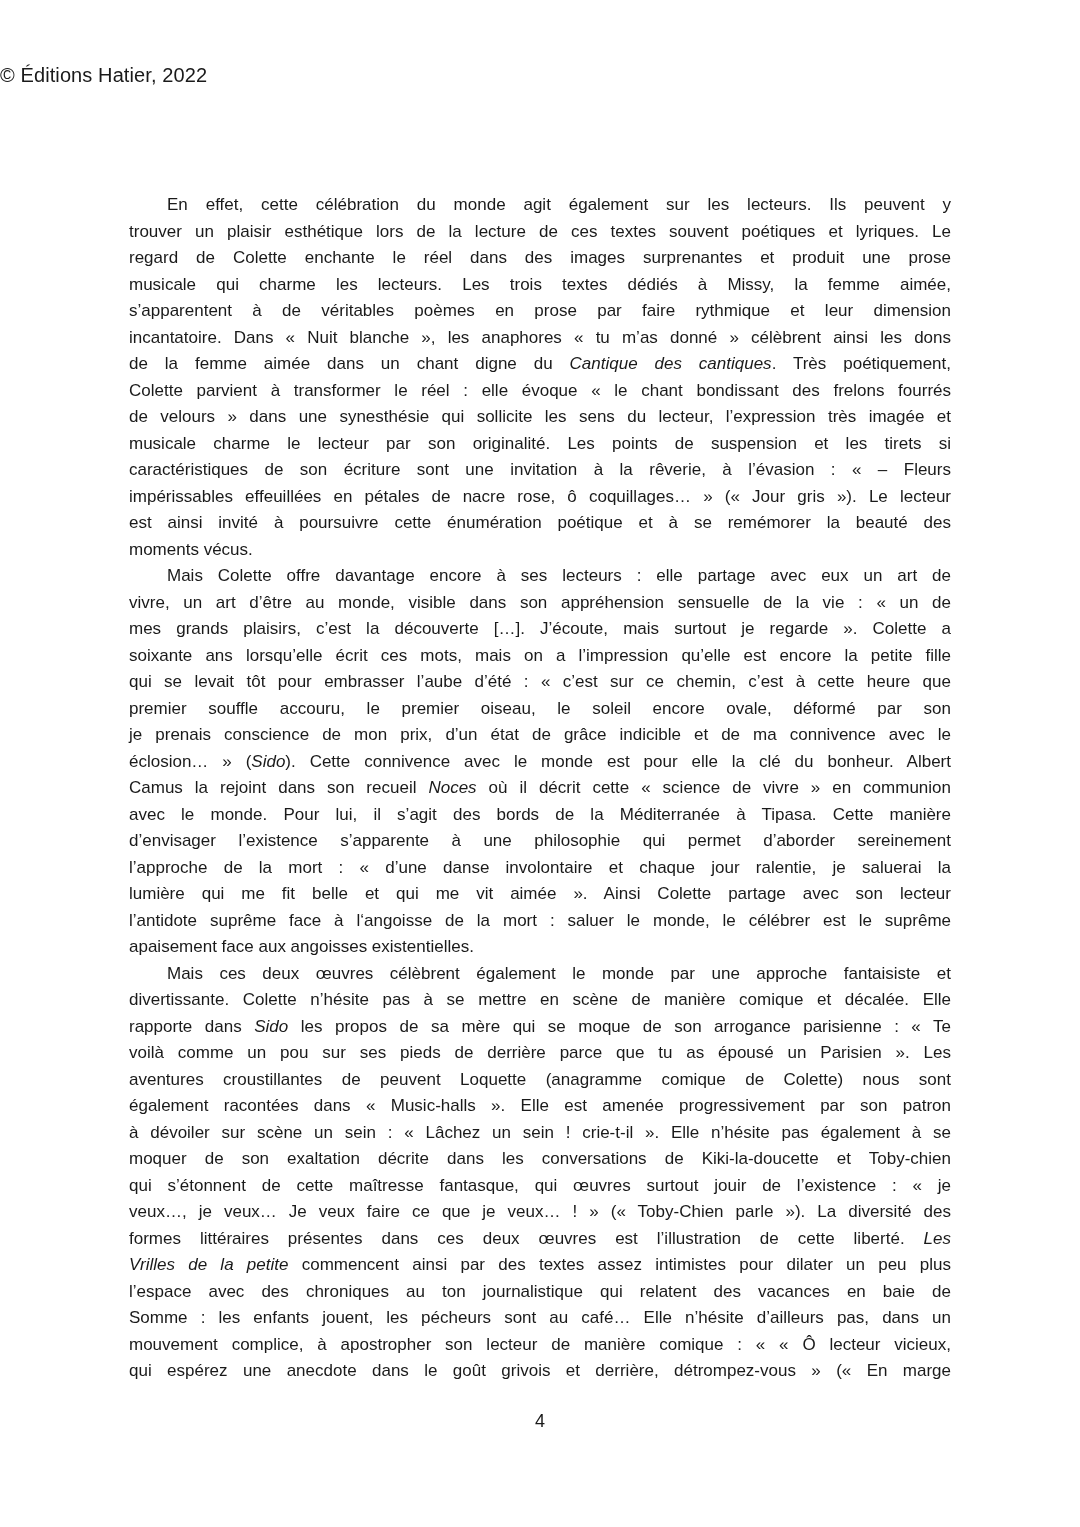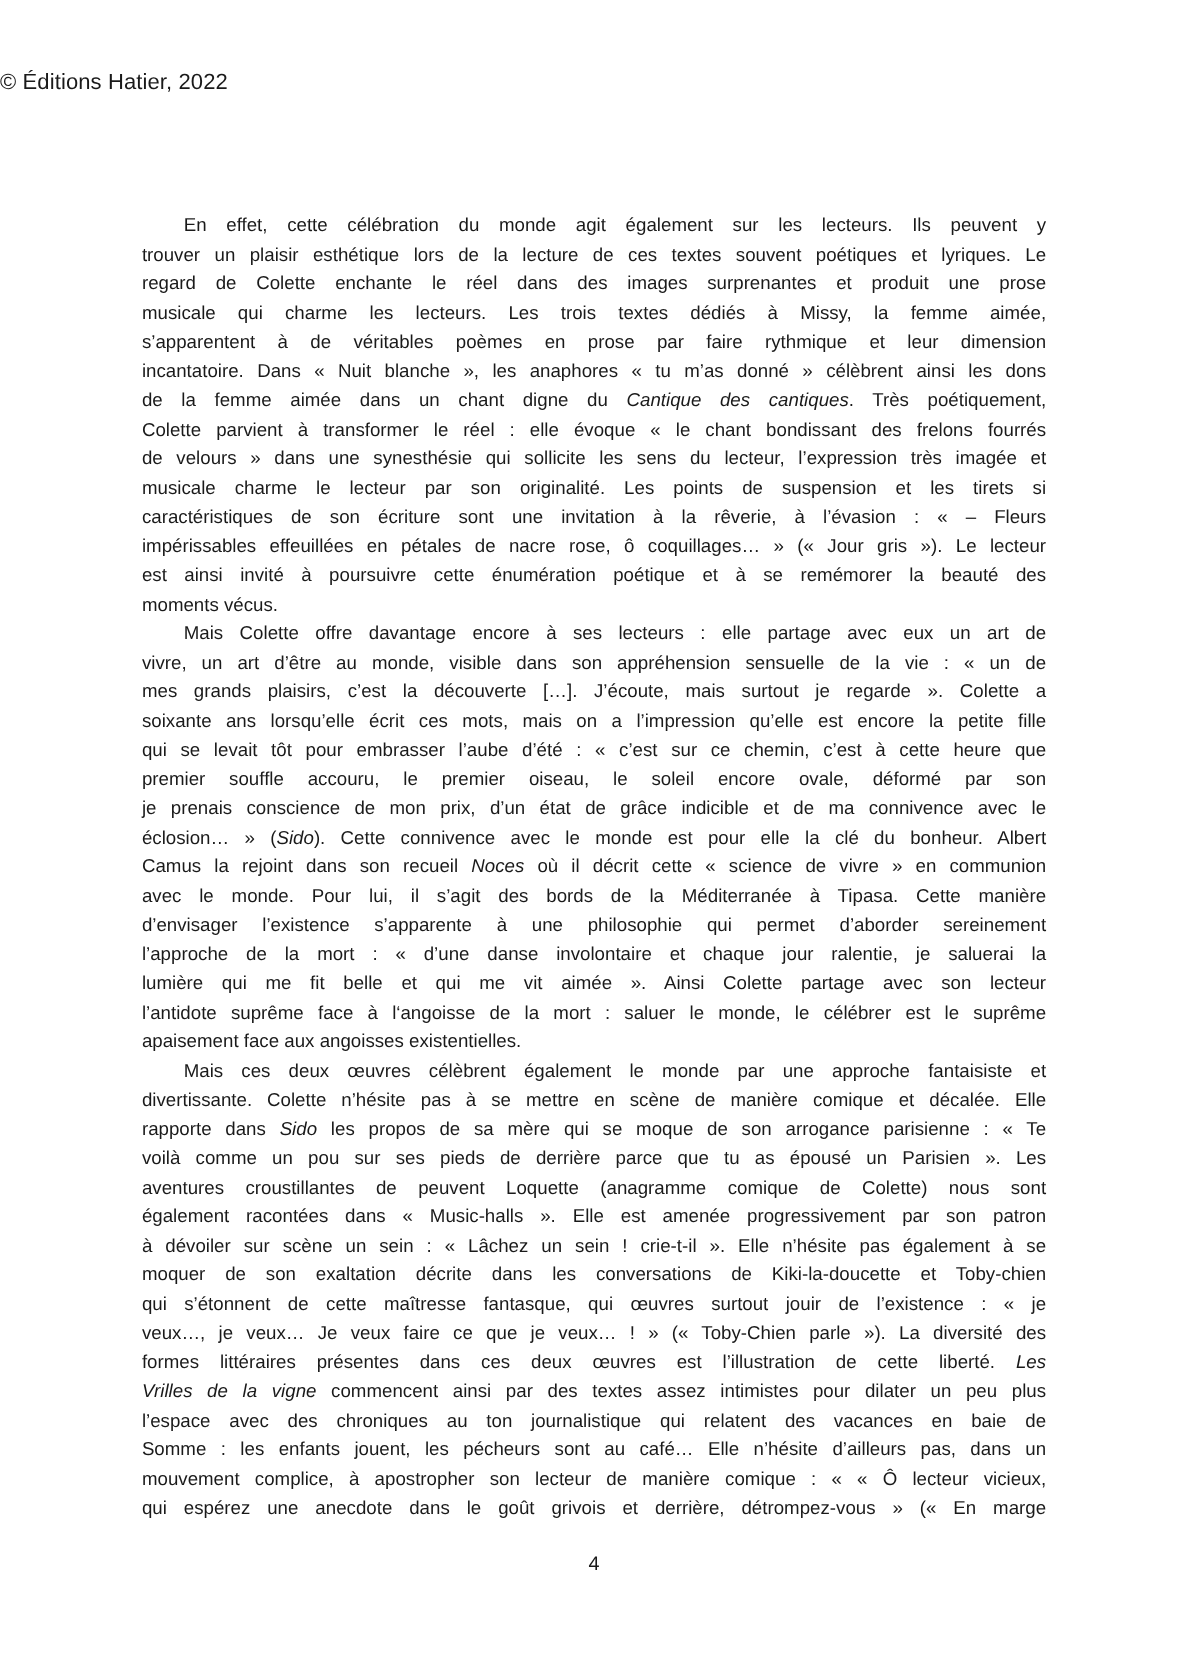--- a/index.html
+++ b/index.html
@@ -72,21 +72,21 @@
       <div class="line">divertissante. Colette n’hésite pas à se mettre en scène de manière comique et décalée. Elle</div>
       <div class="line">rapporte dans <em>Sido</em> les propos de sa mère qui se moque de son arrogance parisienne : « Te</div>
       <div class="line">voilà comme un pou sur ses pieds de derrière parce que tu as épousé un Parisien ». Les</div>
       <div class="line">aventures croustillantes de peuvent Loquette (anagramme comique de Colette) nous sont</div>
       <div class="line">également racontées dans « Music-halls ». Elle est amenée progressivement par son patron</div>
       <div class="line">à dévoiler sur scène un sein : « Lâchez un sein ! crie-t-il ». Elle n’hésite pas également à se</div>
       <div class="line">moquer de son exaltation décrite dans les conversations de Kiki-la-doucette et Toby-chien</div>
       <div class="line">qui s’étonnent de cette maîtresse fantasque, qui œuvres surtout jouir de l’existence : « je</div>
       <div class="line">veux…, je veux… Je veux faire ce que je veux… ! » (« Toby-Chien parle »). La diversité des</div>
       <div class="line">formes littéraires présentes dans ces deux œuvres est l’illustration de cette liberté. <em>Les</em></div>
-      <div class="line"><em>Vrilles de la vigne</em> commencent ainsi par des textes assez intimistes pour dilater un peu plus</div>
+      <div class="line"><em>Vrilles de la petite</em> commencent ainsi par des textes assez intimistes pour dilater un peu plus</div>
       <div class="line">l’espace avec des chroniques au ton journalistique qui relatent des vacances en baie de</div>
       <div class="line">Somme : les enfants jouent, les pécheurs sont au café… Elle n’hésite d’ailleurs pas, dans un</div>
       <div class="line">mouvement complice, à apostropher son lecteur de manière comique : « « Ô lecteur vicieux,</div>
       <div class="line">qui espérez une anecdote dans le goût grivois et derrière, détrompez-vous » (« En marge</div>
     </div>
 </div>
 
 <div class="page-number">4</div>
 
 </body></html>

